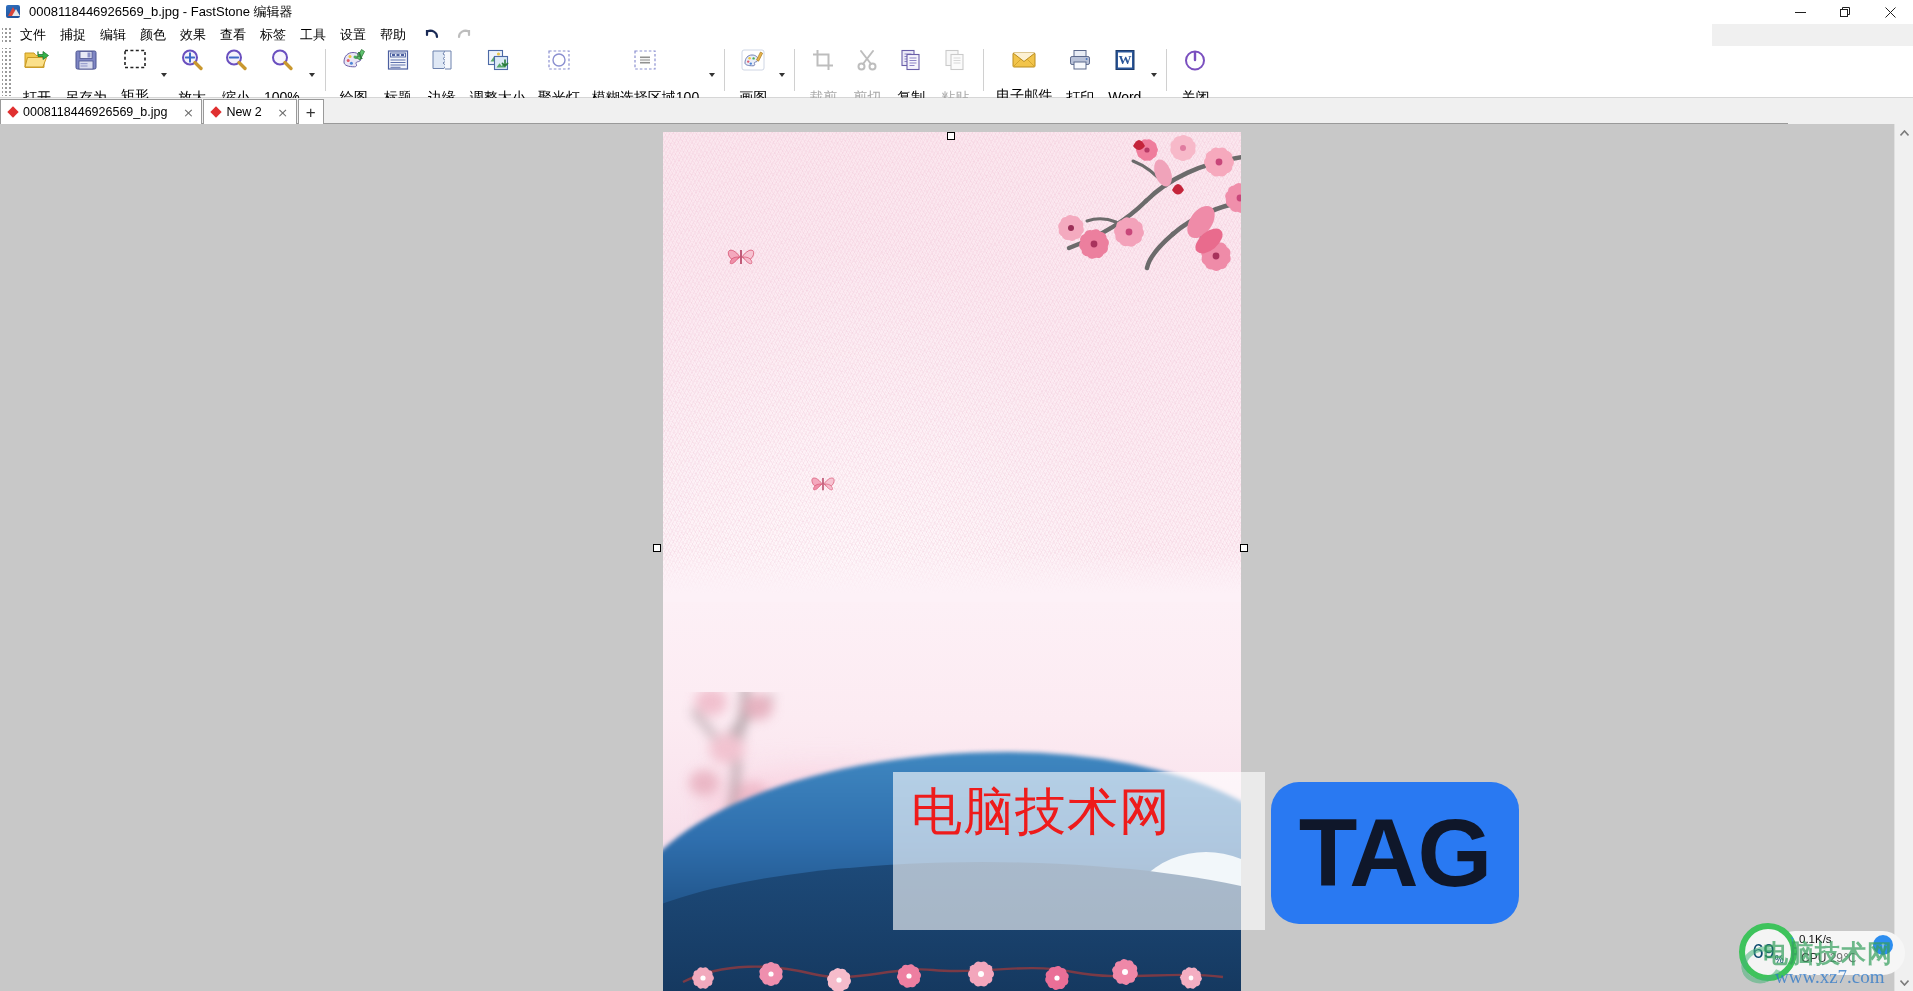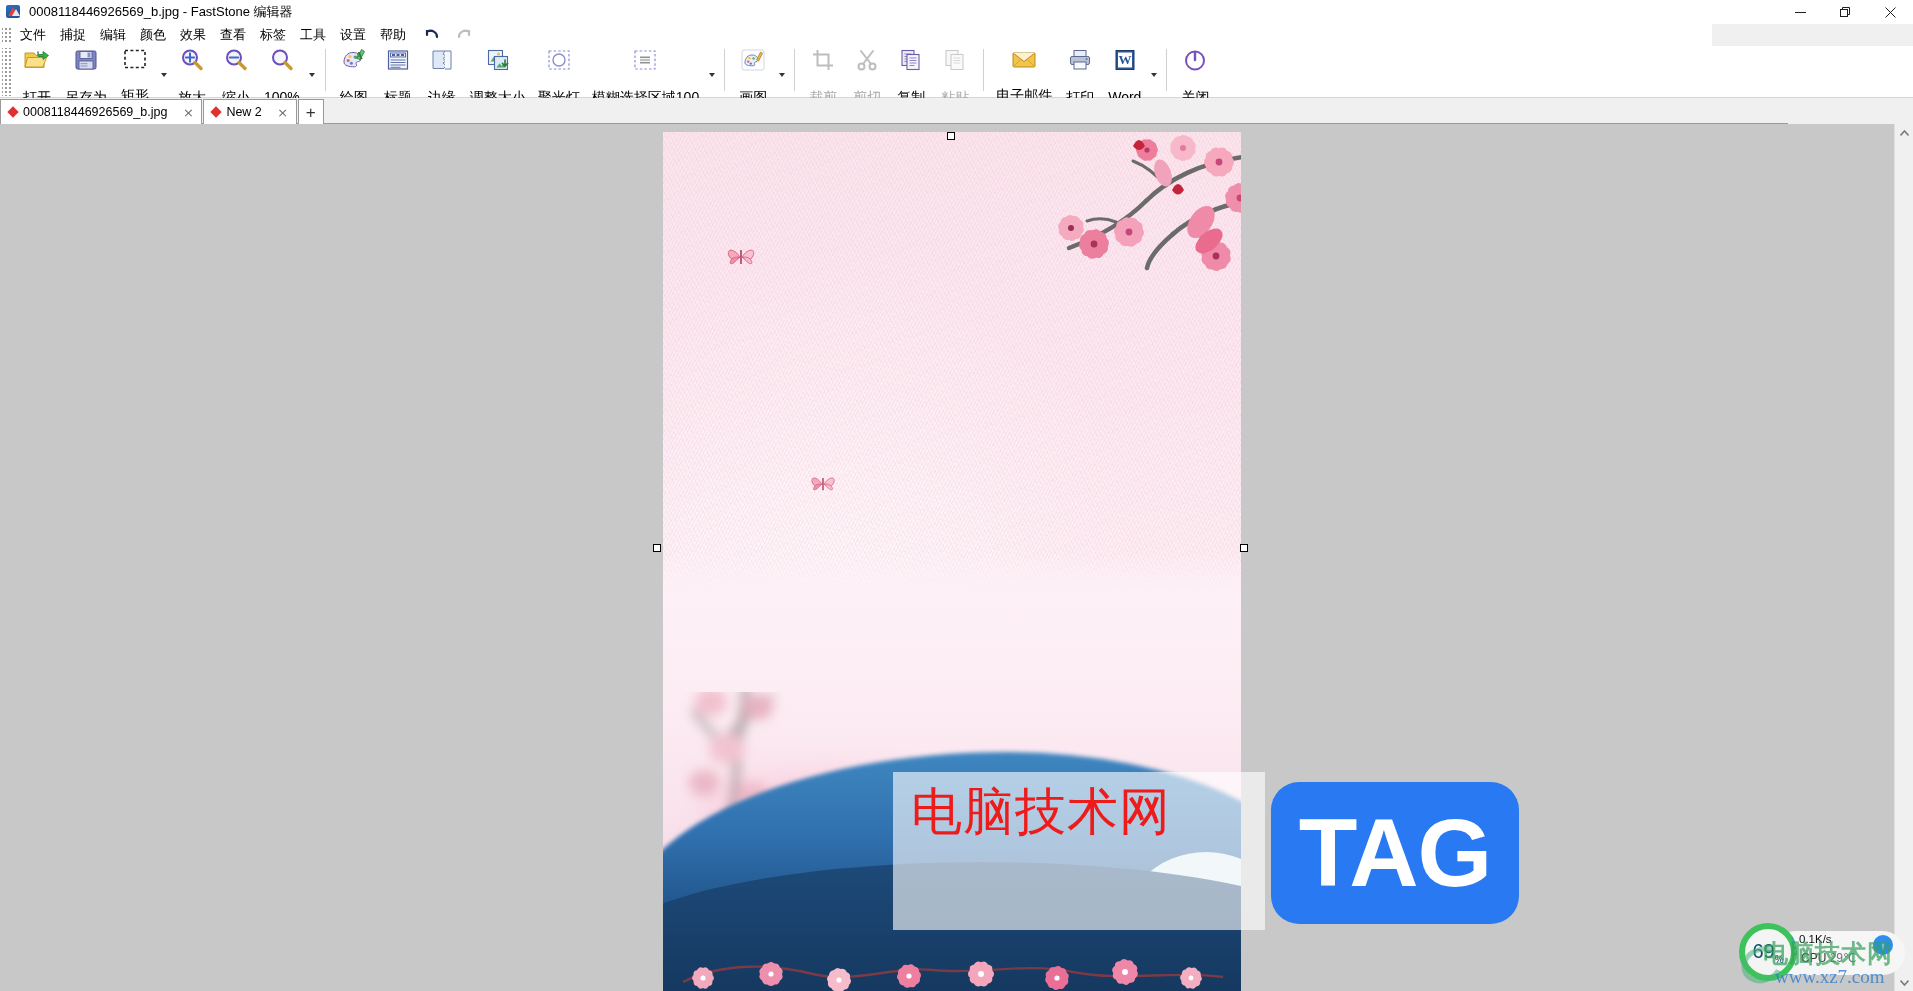--- a/index.html
+++ b/index.html
@@ -228,21 +228,21 @@
     font-family: "Liberation Serif", "DejaVu Serif", serif;
     font-size: 39px; color: #1c3fe0; letter-spacing: 0px; line-height: 1;
   }
   .wm-tag {
     position: absolute; left: 378px; top: 10px; width: 248px; height: 142px;
     background: #2979f2; border-radius: 28px;
     display: flex; align-items: center; justify-content: center;
   }
   .wm-tag span {
     font-family: "Liberation Sans", sans-serif;
-    font-size: 96px; font-weight: bold; color: #ffffff; letter-spacing: -1px;
+    font-size: 96px; font-weight: bold; color: #0f172a; letter-spacing: -1px;
     line-height: 1;
   }
 
   
   .hud {
     position: absolute; right: 6px; bottom: 4px; width: 168px; height: 78px; z-index: 70;
   }
   .hud-ring {
     position: absolute; left: 0; top: 14px; width: 58px; height: 58px;
     border-radius: 50%; border: 6px solid #3ec35c; background: #f4f4f4;

